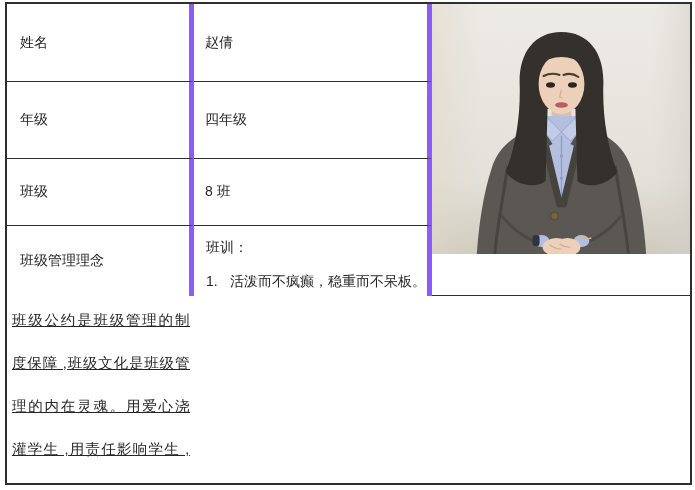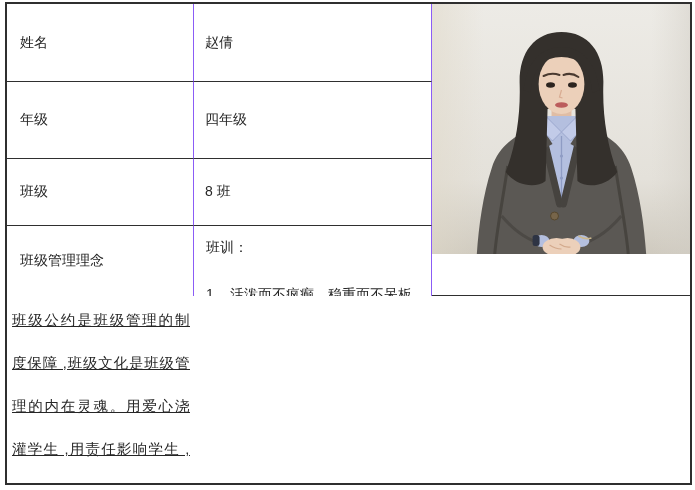--- a/index.html
+++ b/index.html
@@ -6,33 +6,33 @@
   html,body { width:695px; height:490px; background:#ffffff; overflow:hidden;
     font-family:"Liberation Sans","DejaVu Sans",sans-serif; color:#262626; }
 
   .profile-table {
     position:absolute; left:5px; top:2px; width:687px; height:483px;
     border:2px solid #2f2f2f; background:#ffffff;
     display:grid;
     grid-template-columns:187px 238px 1fr;
     grid-template-rows:78px 77px 67px 70px 1fr;
   }
-  .cell { border-right:1px solid #8b5cf6; border-bottom:1px solid #2f2f2f;
+  .cell { border-right:5px solid #8b5cf6; border-bottom:1px solid #2f2f2f;
     overflow:hidden; font-size:14px; }
   .label-cell, .value-cell { display:flex; align-items:center; }
   .label-cell { padding-left:13px; }
   .value-cell { padding-left:11px;align-items:center; }
   .no-right { border-right:none; }
   .no-bottom { border-bottom:none; }
 
   .photo-cell { grid-column:3; grid-row:1 / 5; position:relative; background:#fff; }
   .photo-cell svg { display:block; width:100%; height:250px; }
 
   .motto-cell { padding:13px 6px 0 12px; line-height:17px; }
-  .motto-heading { margin-bottom:30px; }
+  .motto-heading { margin-bottom:17px; }
   .motto-item { margin-bottom:29px; white-space:nowrap; }
   .motto-item .num { display:inline-block; min-width:24px; }
 
   .philosophy-cell { padding:3px 4px 0 5px; line-height:43px;
     font-size:14.5px; letter-spacing:0.6px; text-align:justify;text-decoration:underline; }
 </style>
 </head>
 <body>
 
 <div class="profile-table">

